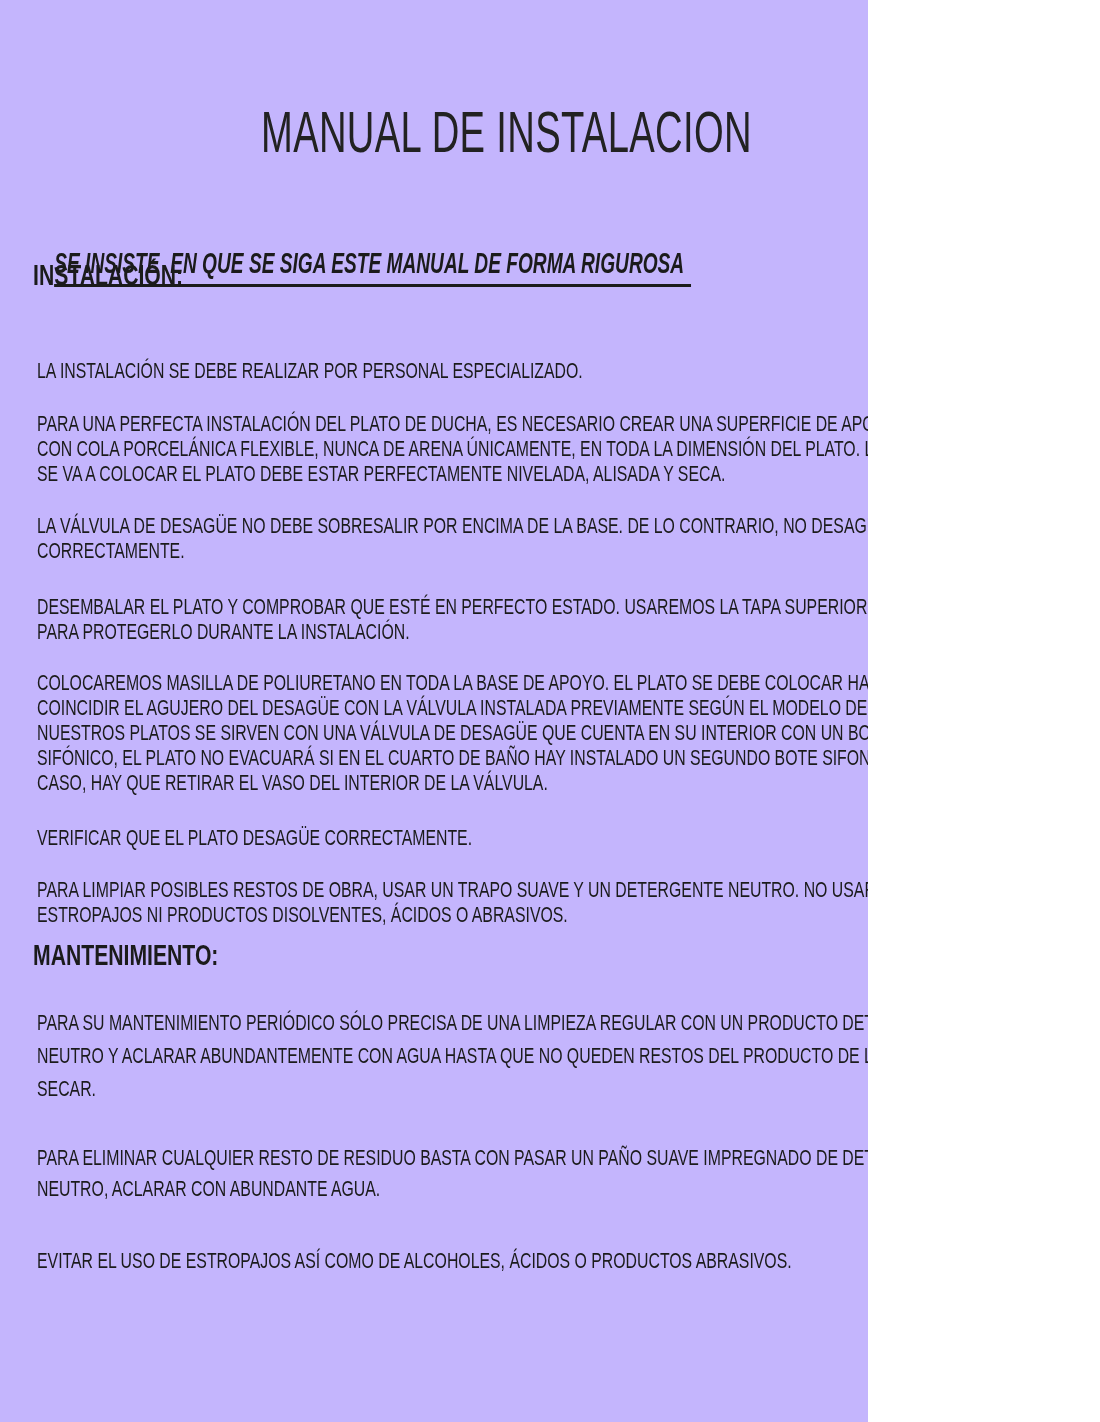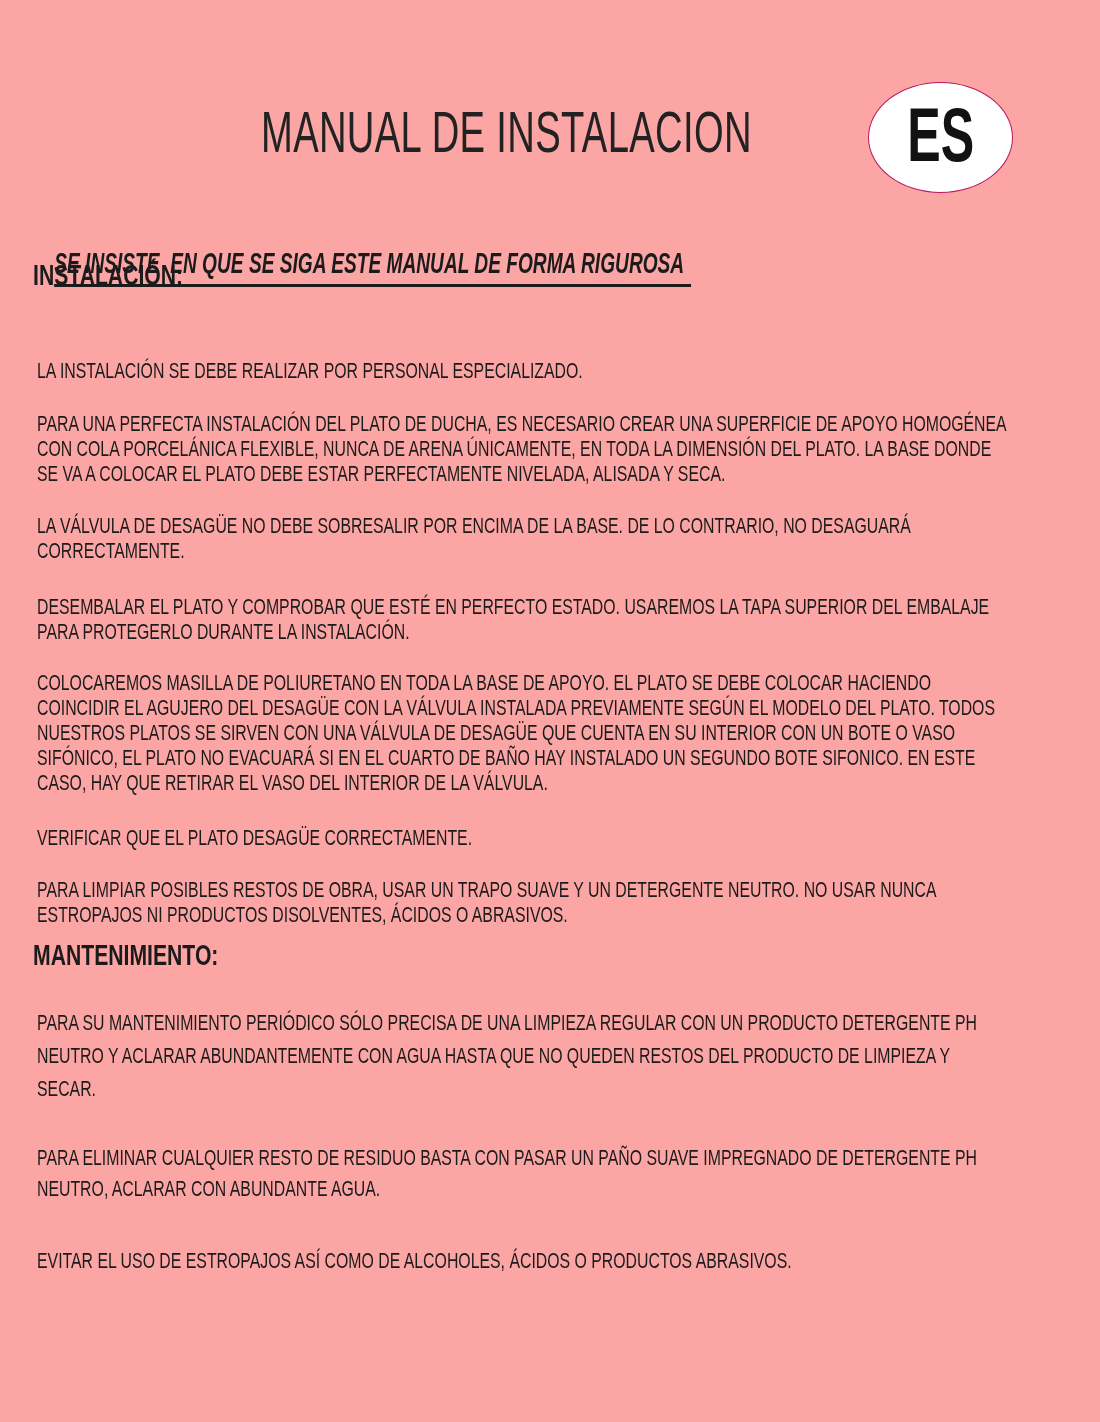--- a/index.html
+++ b/index.html
@@ -2,23 +2,23 @@
 <html><head>
 <meta charset="utf-8">
 <style>
   html, body {
     margin: 0;
     padding: 0;
     background: #ffffff;
   }
   .page {
     position: relative;
-    width: 1100px;
+    width: 868px;
     height: 1422px;
-    background: #fca5a5;
+    background: #c4b5fd;
     font-family: "Liberation Sans", sans-serif;
     color: #1b1b1b;
     overflow: hidden;
   }
   
   .cond {
     transform-origin: 0 0;
     white-space: pre;
   }
   .doc-title {

